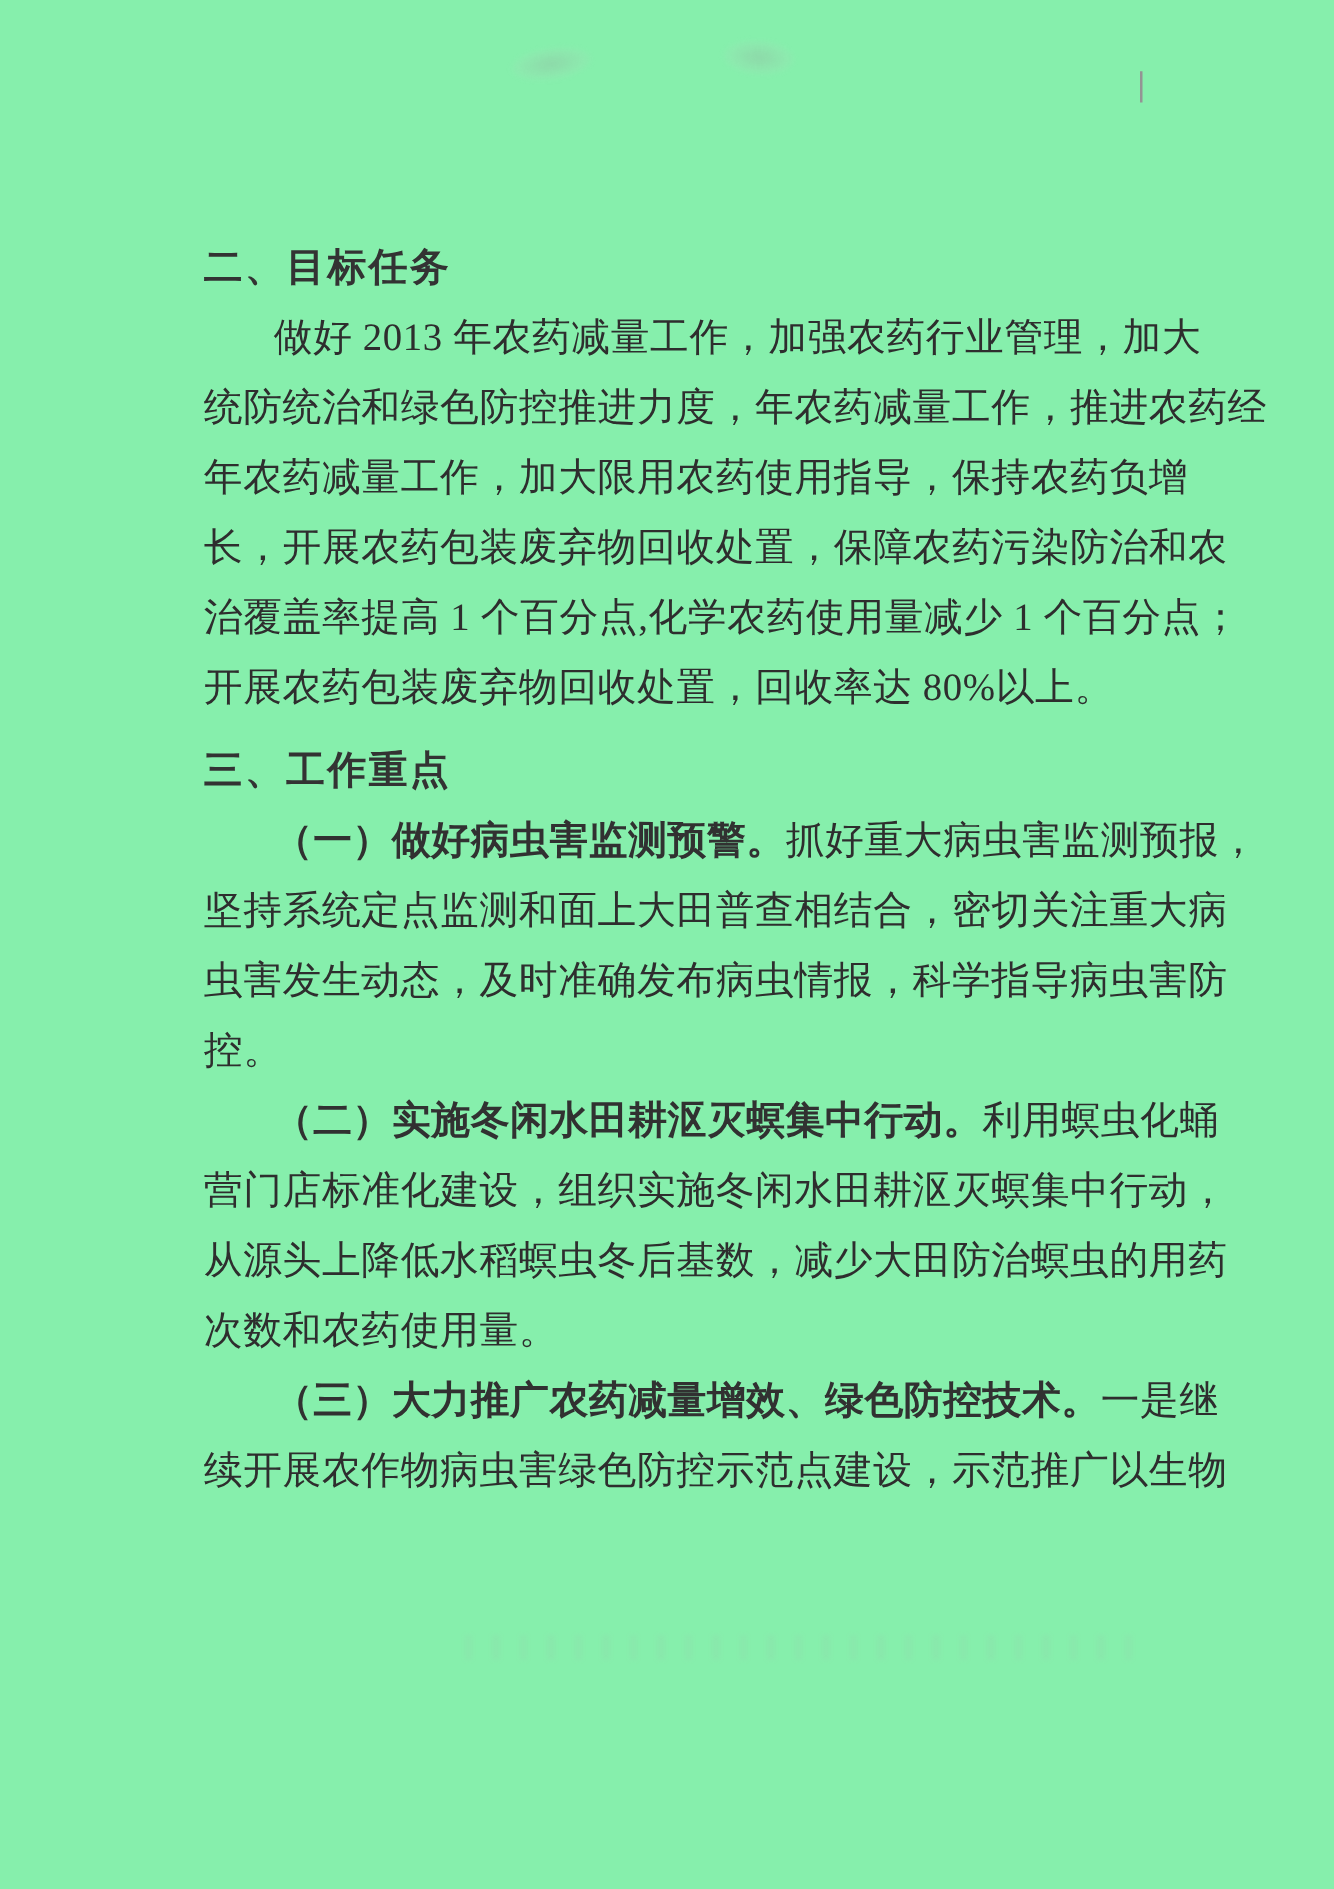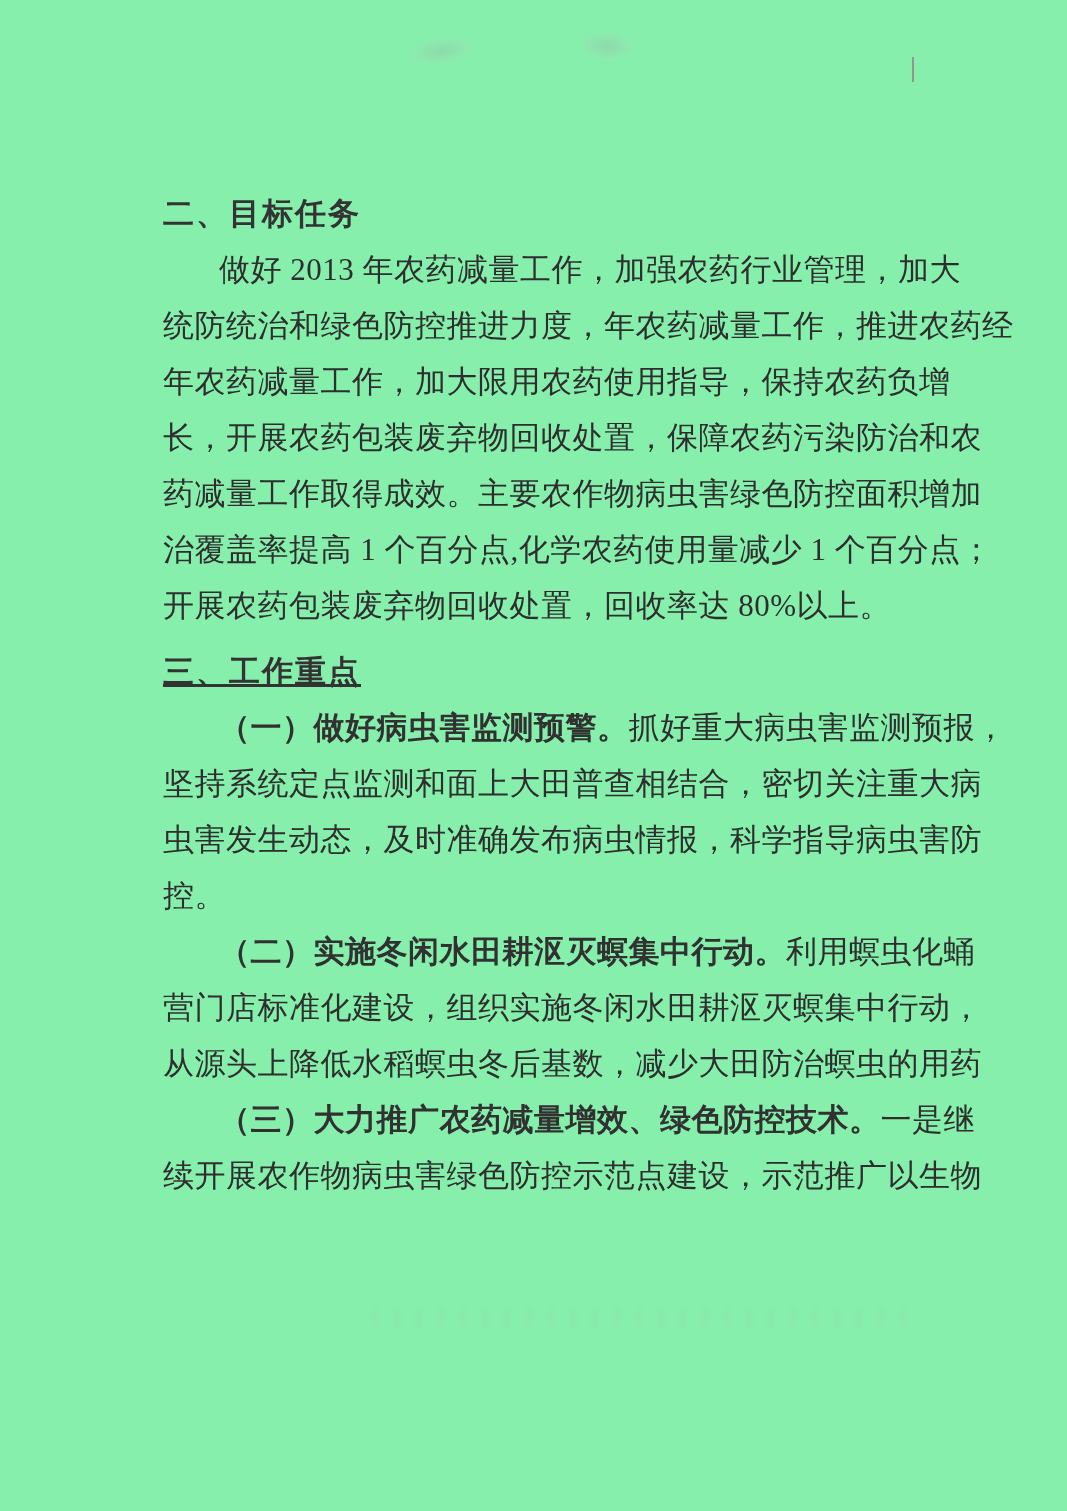--- a/index.html
+++ b/index.html
@@ -46,21 +46,21 @@
     width: 750px;
   }
   .block-heading {
     font-size: 31px;
     line-height: 56px;
     font-weight: 700;
     letter-spacing: 2px;
     color: #333333;
     white-space: nowrap;
   }
-  .block-heading.space-before { margin-top: 10px; text-decoration: underline; }
+  .block-heading.space-before { margin-top: 10px; }
   .paragraph { }
   .text-line {
     font-size: 31px;
     line-height: 56px;
     letter-spacing: 0.5px;
     white-space: nowrap;
     color: #2e2e2e;
   }
   .text-line.indent { text-indent: 56px; }
   .text-line b, .text-line .seg-bold {
@@ -75,35 +75,35 @@
   <div class="smudge smudge-1"></div>
   <div class="smudge smudge-2"></div>
   <div class="tick-mark"></div>
   <div class="content" id="doc-content">
       <div class="block-heading">二、目标任务</div>
       <div class="paragraph">
         <div class="text-line indent"><span>做好 2013 年农药减量工作，加强农药行业管理，加大</span></div>
         <div class="text-line"><span>统防统治和绿色防控推进力度，年农药减量工作，推进农药经</span></div>
         <div class="text-line"><span>年农药减量工作，加大限用农药使用指导，保持农药负增</span></div>
         <div class="text-line"><span>长，开展农药包装废弃物回收处置，保障农药污染防治和农</span></div>
-        <div class="text-line"><span>药减量工作取得成效。主要农作物病虫害绿色防控面积增加</span></div>
         <div class="text-line"><span>治覆盖率提高 1 个百分点,化学农药使用量减少 1 个百分点；</span></div>
         <div class="text-line"><span>开展农药包装废弃物回收处置，回收率达 80%以上。</span></div>
       </div>
       <div class="block-heading space-before">三、工作重点</div>
       <div class="paragraph">
         <div class="text-line indent"><b>（一）做好病虫害监测预警。</b><span>抓好重大病虫害监测预报，</span></div>
         <div class="text-line"><span>坚持系统定点监测和面上大田普查相结合，密切关注重大病</span></div>
         <div class="text-line"><span>虫害发生动态，及时准确发布病虫情报，科学指导病虫害防</span></div>
         <div class="text-line"><span>控。</span></div>
       </div>
       <div class="paragraph">
         <div class="text-line indent"><b>（二）实施冬闲水田耕沤灭螟集中行动。</b><span>利用螟虫化蛹</span></div>
         <div class="text-line"><span>营门店标准化建设，组织实施冬闲水田耕沤灭螟集中行动，</span></div>
         <div class="text-line"><span>从源头上降低水稻螟虫冬后基数，减少大田防治螟虫的用药</span></div>
+        <div class="text-line"><span>次数和农药使用量。</span></div>
       </div>
       <div class="paragraph">
         <div class="text-line indent"><b>（三）大力推广农药减量增效、绿色防控技术。</b><span>一是继</span></div>
         <div class="text-line"><span>续开展农作物病虫害绿色防控示范点建设，示范推广以生物</span></div>
       </div>
     </div>
   <div class="ghost-band"></div>
 </div>
 
 </body></html>

